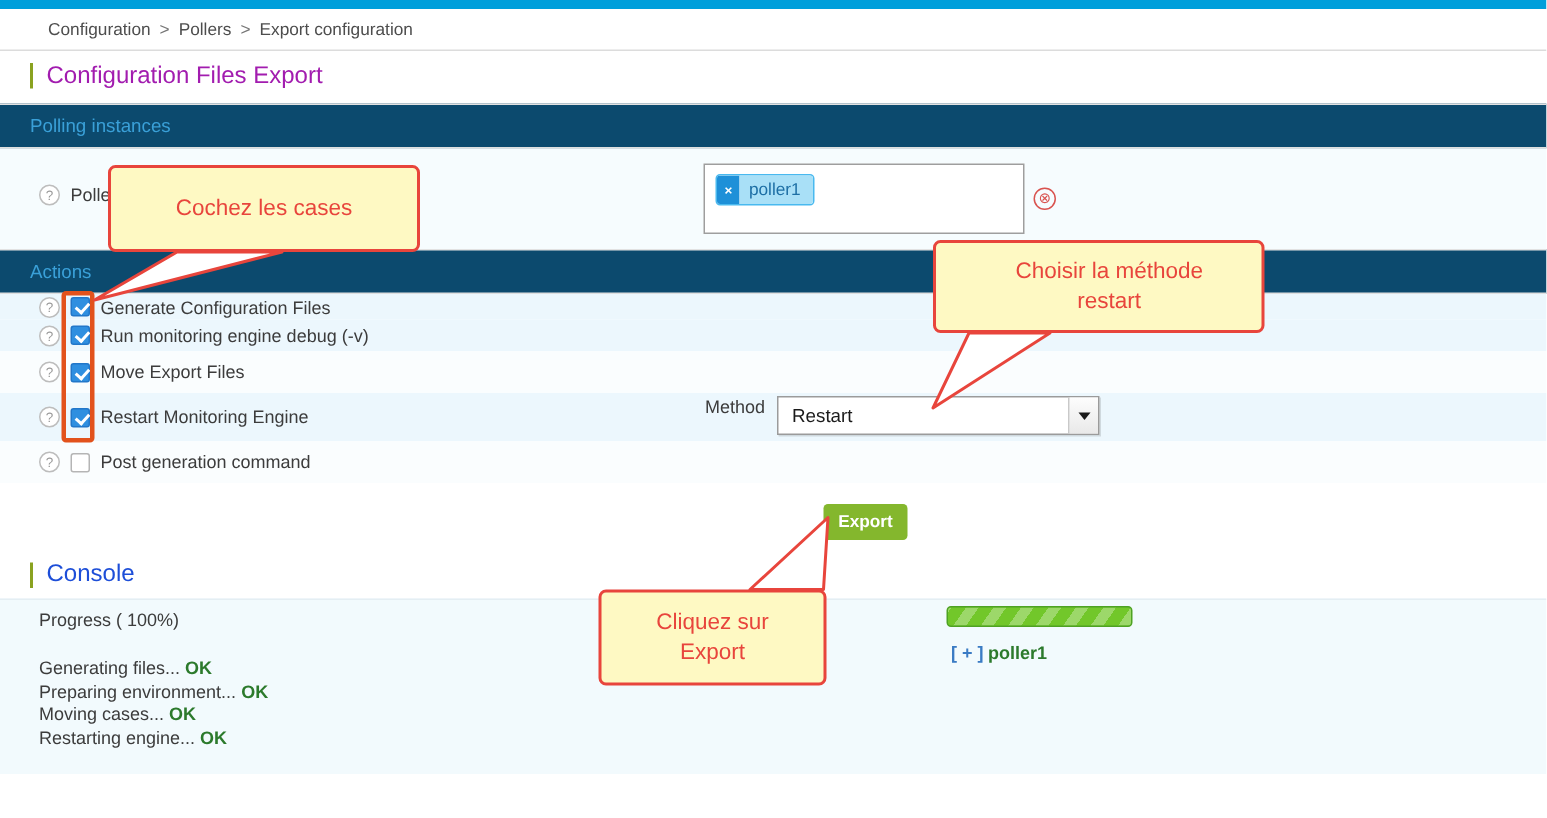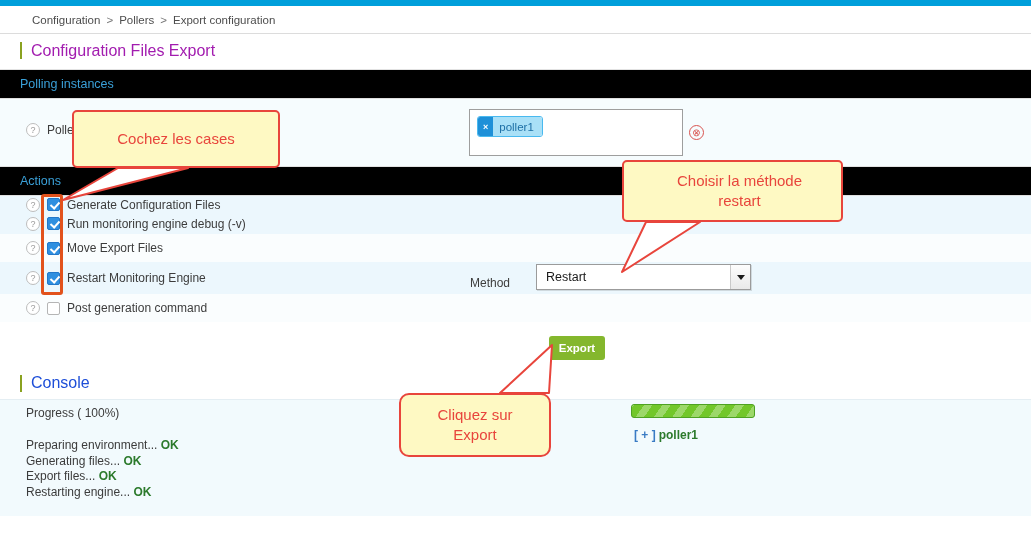--- a/index.html
+++ b/index.html
@@ -59,21 +59,21 @@
     background: #8aa220;
     margin-right: 9px;
   }
 
   
   .section-band {
     position: absolute;
     left: 0;
     width: 1031px;
     height: 30px;
-    background: #000000;
+    background: #0c4a6e;
     border-top: 1px solid #e2e2e2;
     border-bottom: 1px solid #dfdfdf;
     box-sizing: border-box;
     display: flex;
     align-items: center;
     padding-left: 20px;
     color: #3aa0d8;
     font-size: 12.5px;
   }
   #band-polling { top: 69px; }
@@ -194,22 +194,22 @@
   .cb.off {
     background: #fff;
     border: 1px solid #b5b5b5;
   }
 
   
   .method-wrap {
     position: absolute;
     left: 470px; top: 264px;
     display: flex;
-    align-items: flex-end;
-    gap: 26px;
+    align-items: flex-start;
+    gap: 8px;
   }
   .method-label { font-size: 12px; color: #3c3c3c; }
   .select-box {
     width: 215px; height: 26px;
     background: #fff;
     border: 1px solid #9b9b9b;
     box-sizing: border-box;
     display: flex;
     align-items: center;
     justify-content: space-between;
@@ -330,21 +330,21 @@
     align-items: center;
     justify-content: center;
     text-align: center;
     font-size: 15px;
     line-height: 20px;
     z-index: 30;
     box-sizing: border-box;
   }
   #callout-check  { left: 72px;  top: 110px; width: 208px; height: 58px; }
   #callout-method { left: 622px; top: 160px; width: 221px; height: 62px; padding-left: 14px; }
-  #callout-export { left: 399px; top: 393px; width: 152px; height: 64px; border-radius: 10px; }
+  #callout-export { left: 399px; top: 393px; width: 152px; height: 64px; }
 
   .anno-svg {
     position: absolute;
     left: 0; top: 0;
     width: 1031px; height: 545px;
     pointer-events: none;
     z-index: 29;
   }
   .highlight-box {
     position: absolute;
@@ -460,29 +460,29 @@
 
 <div class="progress-label">Progress ( 100%)</div>
 <div class="progress-bar"></div>
 
 <div class="poller-result">
   <span class="plus">[ + ]</span><span class="pname">poller1</span>
 </div>
 
 <div class="log">
   <div>
+    <span>Generating files...</span>
+    <span class="ok">OK</span>
+  </div>
+  <div>
     <span>Preparing environment...</span>
     <span class="ok">OK</span>
   </div>
   <div>
-    <span>Generating files...</span>
-    <span class="ok">OK</span>
-  </div>
-  <div>
-    <span>Export files...</span>
+    <span>Moving cases...</span>
     <span class="ok">OK</span>
   </div>
   <div>
     <span>Restarting engine...</span>
     <span class="ok">OK</span>
   </div>
 </div>
 
 <svg class="anno-svg" viewBox="0 0 1031 545">
 

